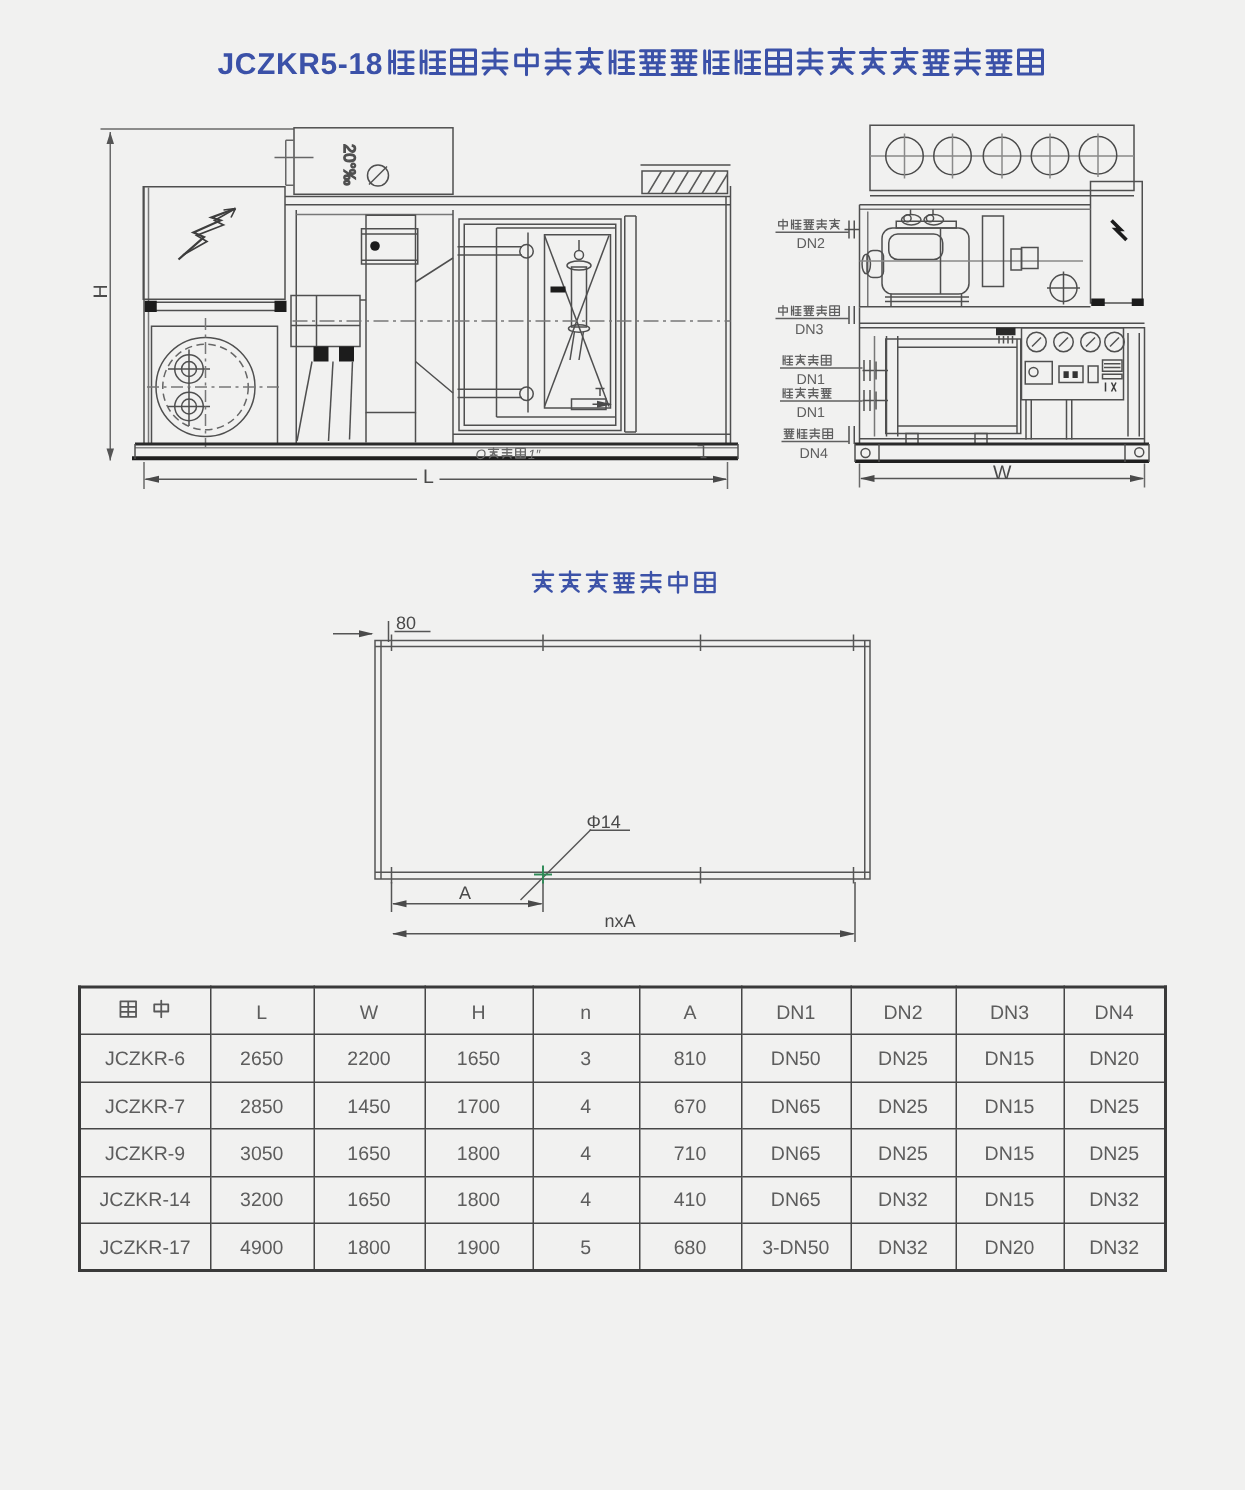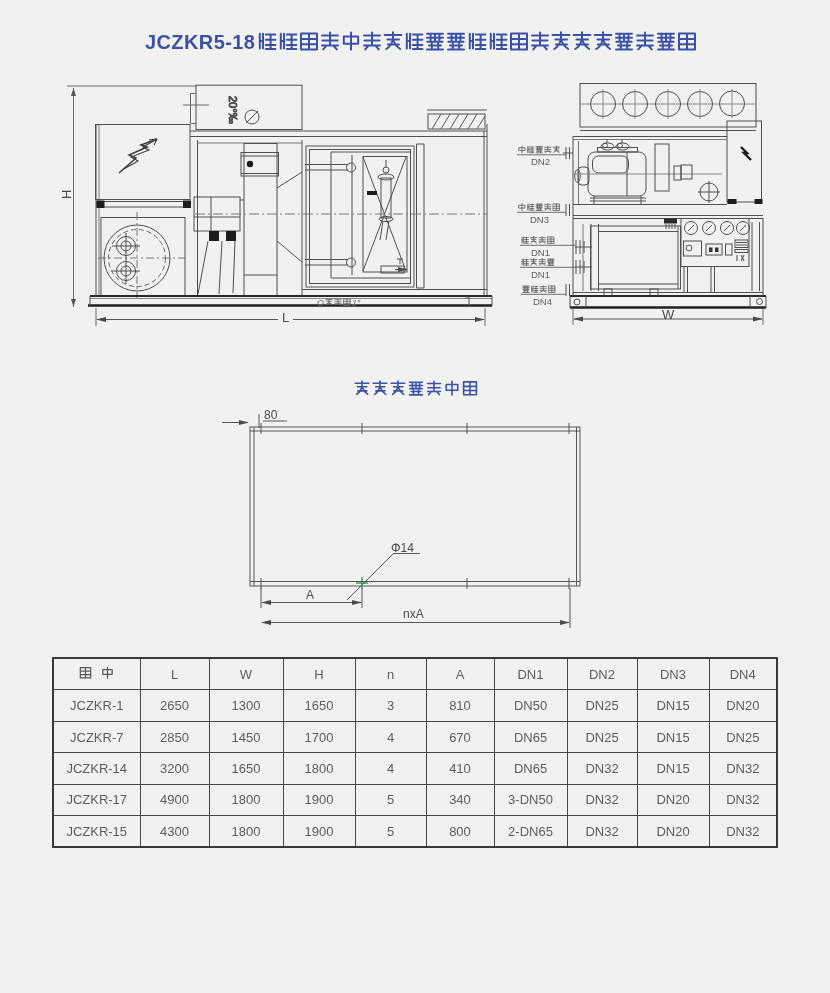--- a/index.html
+++ b/index.html
@@ -441,38 +441,50 @@
         <td>W</td>
         <td>H</td>
         <td>n</td>
         <td>A</td>
         <td>DN1</td>
         <td>DN2</td>
         <td>DN3</td>
         <td>DN4</td>
       </tr>
 <tr>
-        <td>JCZKR-1</td>
+        <td>JCZKR-6</td>
         <td>2650</td>
-        <td>1300</td>
+        <td>2200</td>
         <td>1650</td>
         <td>3</td>
         <td>810</td>
         <td>DN50</td>
         <td>DN25</td>
         <td>DN15</td>
         <td>DN20</td>
       </tr>
 <tr>
         <td>JCZKR-7</td>
         <td>2850</td>
         <td>1450</td>
         <td>1700</td>
         <td>4</td>
         <td>670</td>
+        <td>DN65</td>
+        <td>DN25</td>
+        <td>DN15</td>
+        <td>DN25</td>
+      </tr>
+<tr>
+        <td>JCZKR-9</td>
+        <td>3050</td>
+        <td>1650</td>
+        <td>1800</td>
+        <td>4</td>
+        <td>710</td>
         <td>DN65</td>
         <td>DN25</td>
         <td>DN15</td>
         <td>DN25</td>
       </tr>
 <tr>
         <td>JCZKR-14</td>
         <td>3200</td>
         <td>1650</td>
         <td>1800</td>
@@ -482,32 +494,20 @@
         <td>DN32</td>
         <td>DN15</td>
         <td>DN32</td>
       </tr>
 <tr>
         <td>JCZKR-17</td>
         <td>4900</td>
         <td>1800</td>
         <td>1900</td>
         <td>5</td>
-        <td>340</td>
+        <td>680</td>
         <td>3-DN50</td>
-        <td>DN32</td>
-        <td>DN20</td>
-        <td>DN32</td>
-      </tr>
-<tr>
-        <td>JCZKR-15</td>
-        <td>4300</td>
-        <td>1800</td>
-        <td>1900</td>
-        <td>5</td>
-        <td>800</td>
-        <td>2-DN65</td>
         <td>DN32</td>
         <td>DN20</td>
         <td>DN32</td>
       </tr>
 </tbody>
   </table>
 
 </body></html>

